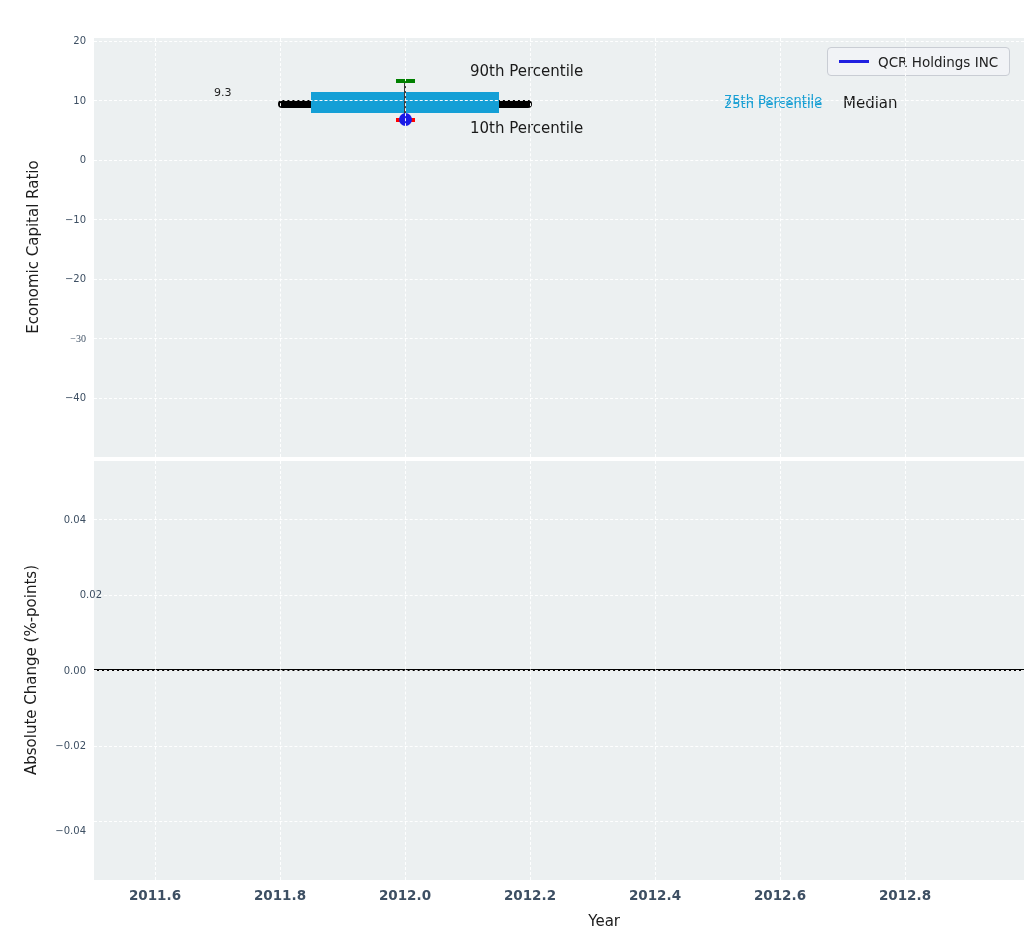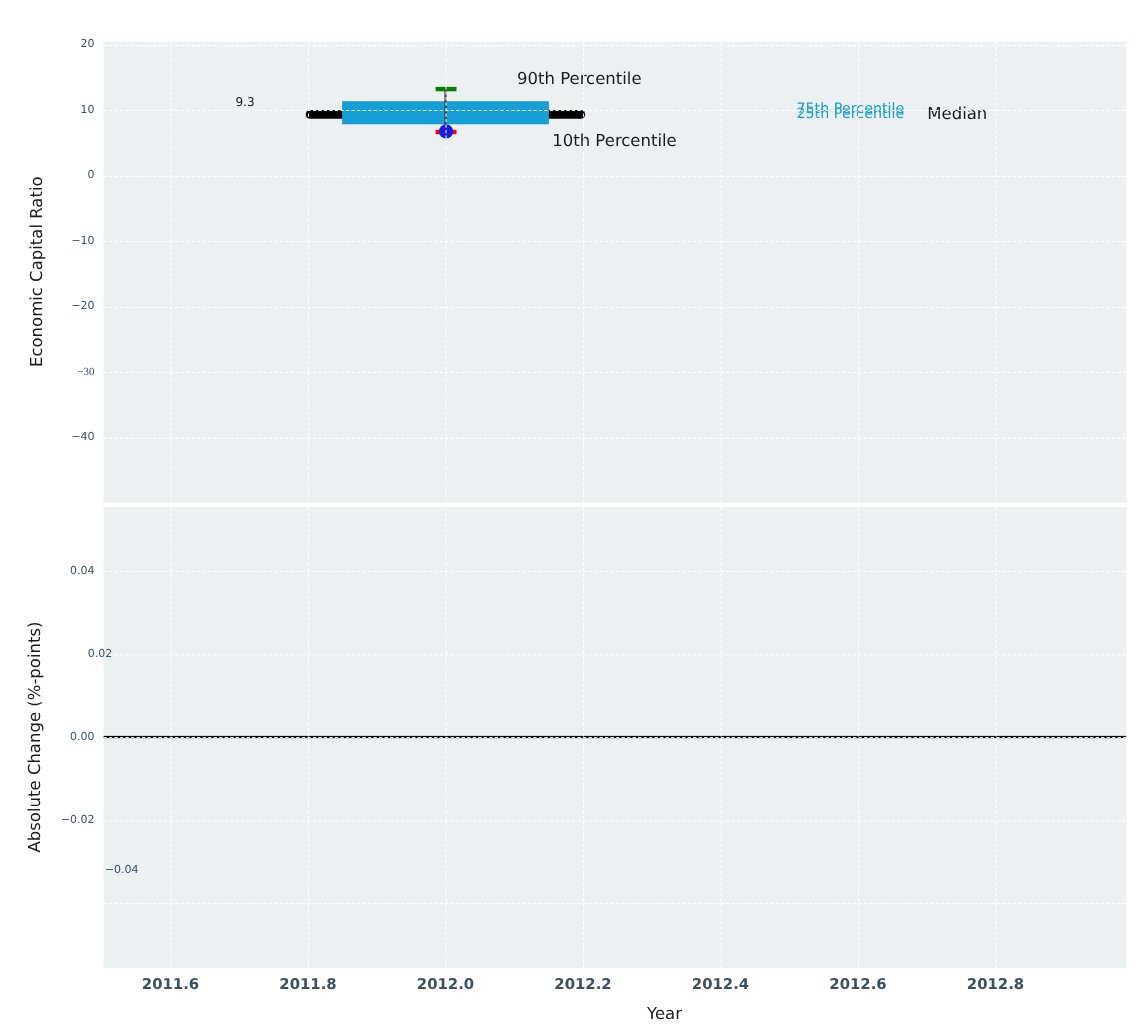--- a/index.html
+++ b/index.html
@@ -42,25 +42,29 @@
   <div class="plot plot-top" id="plotTop">
     <div class="median-line" id="medianLine" style="background: rgb(0, 0, 0); left: 184px; width: 254px; top: 62.3622px;"></div>
     <div class="iqr-box" id="iqrBox" style="background: rgb(20, 159, 214); left: 217.25px; width: 187.5px; top: 53.8756px; height: 20.811px;"></div>
     <div class="whisker" id="whisker" style="left: 310.2px; top: 43.1728px; height: 38.649px;"></div>
     <div class="cap" id="capP90" style="background: rgb(0, 128, 0); left: 301.5px; width: 19px; top: 41.4728px;"></div>
     <div class="cap" id="capP10" style="background: rgb(255, 0, 0); left: 301.5px; width: 19px; top: 80.1218px;"></div>
     <div class="company-dot" id="companyDot" style="background: rgb(26, 26, 230); left: 304.5px; top: 75.3218px;"></div>
 
     <div class="anno anno-small" style="left:120px;top:48px;">9.3</div>
     <div class="anno anno-pct" style="left:376px;top:24px;">90th Percentile</div>
-    <div class="anno anno-pct" style="left:376px;top:81px;margin-left:32px;">10th Percentile</div>
+    <div class="anno anno-pct" style="left:376px;top:81px;">10th Percentile</div>
     <div class="anno anno-cyan" id="anno75" style="left: 630px; top: 54px; color: rgb(24, 159, 212);">75th Percentile</div>
     <div class="anno anno-cyan" id="anno25" style="left: 630px; top: 58px; color: rgb(24, 159, 212);">25th Percentile</div>
     <div class="anno anno-median" style="left:749px;top:56px;">Median</div>
 
+    <div class="legend" style="left:733px;top:9px;">
+      <div class="legend-line" id="legendLine" style="background: rgb(32, 32, 224);"></div>
+      <div class="legend-label">QCR Holdings INC</div>
+    </div>
   <div class="gridline-v" style="left: 61px;"></div>
       <div class="gridline-v" style="left: 186px;"></div>
       <div class="gridline-v" style="left: 311px;"></div>
       <div class="gridline-v" style="left: 436px;"></div>
       <div class="gridline-v" style="left: 561px;"></div>
       <div class="gridline-v" style="left: 686px;"></div>
       <div class="gridline-v" style="left: 811px;"></div>
       <div class="gridline-h" style="top: 2.74px;"></div>
       <div class="gridline-h" style="top: 62.2px;"></div>
       <div class="gridline-h" style="top: 121.66px;"></div>
@@ -95,21 +99,21 @@
       <div class="ytick" style="top: 91.7px;">10</div>
       <div class="ytick" style="top: 151.16px;">0</div>
       <div class="ytick" style="top: 210.62px;">−10</div>
       <div class="ytick" style="top: 270.08px;">−20</div>
       <div class="ytick" style="top: 329.54px; font-family: Liberation Serif, serif;">−30</div>
       <div class="ytick" style="top: 389px;">−40</div>
       <div class="ytick" style="top: 510.5px;">0.04</div>
       <div class="ytick" style="top: 586px; padding-left: 16px;">0.02</div>
       <div class="ytick" style="top: 661.5px;">0.00</div>
       <div class="ytick" style="top: 737px;">−0.02</div>
-      <div class="ytick" style="top: 783px; padding-left: 40px;">−0.04</div>
+      <div class="ytick" style="top: 822px;">−0.04</div>
       <div class="xtick" style="left: 110px; top: 887px;">2011.6</div>
       <div class="xtick" style="left: 235px; top: 887px;">2011.8</div>
       <div class="xtick" style="left: 360px; top: 887px;">2012.0</div>
       <div class="xtick" style="left: 485px; top: 887px;">2012.2</div>
       <div class="xtick" style="left: 610px; top: 887px;">2012.4</div>
       <div class="xtick" style="left: 735px; top: 887px;">2012.6</div>
       <div class="xtick" style="left: 860px; top: 887px;">2012.8</div>
     </div>
 </div>
 

